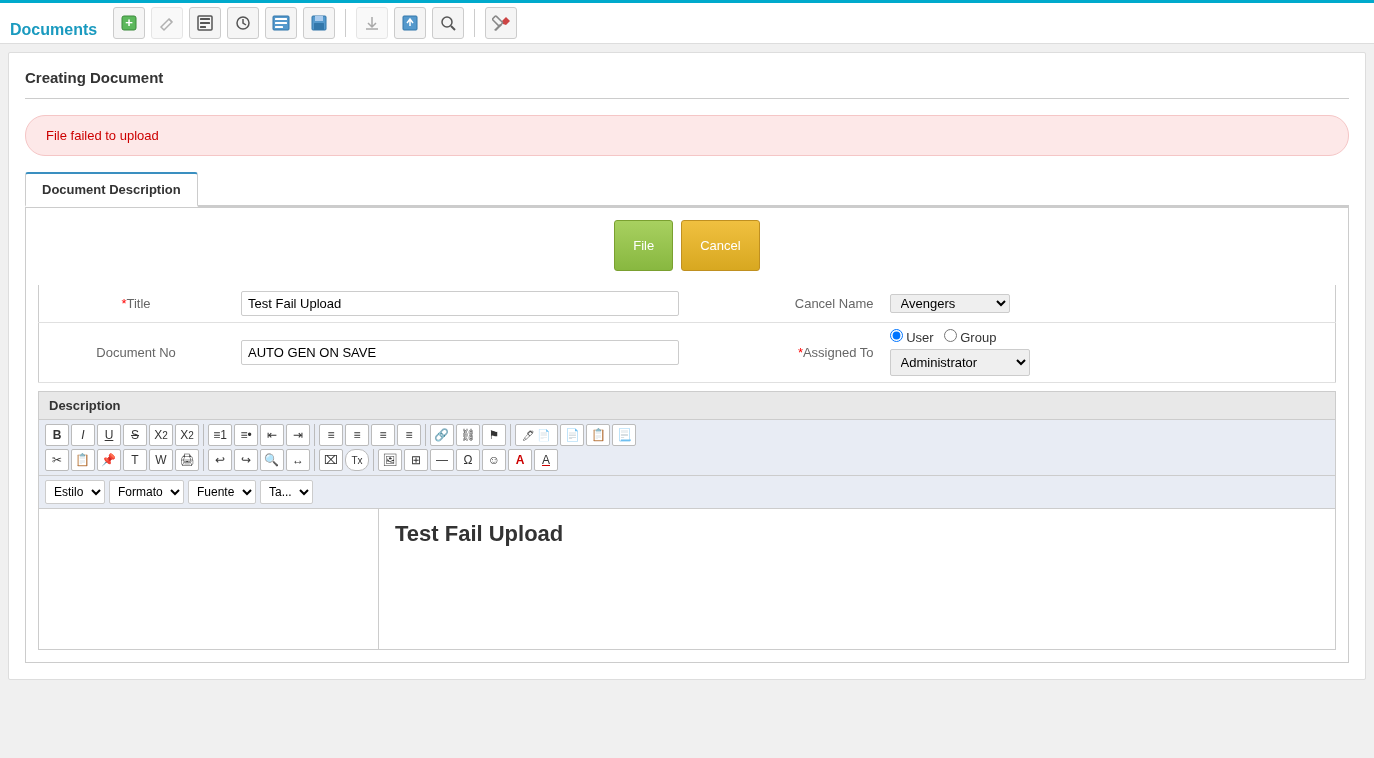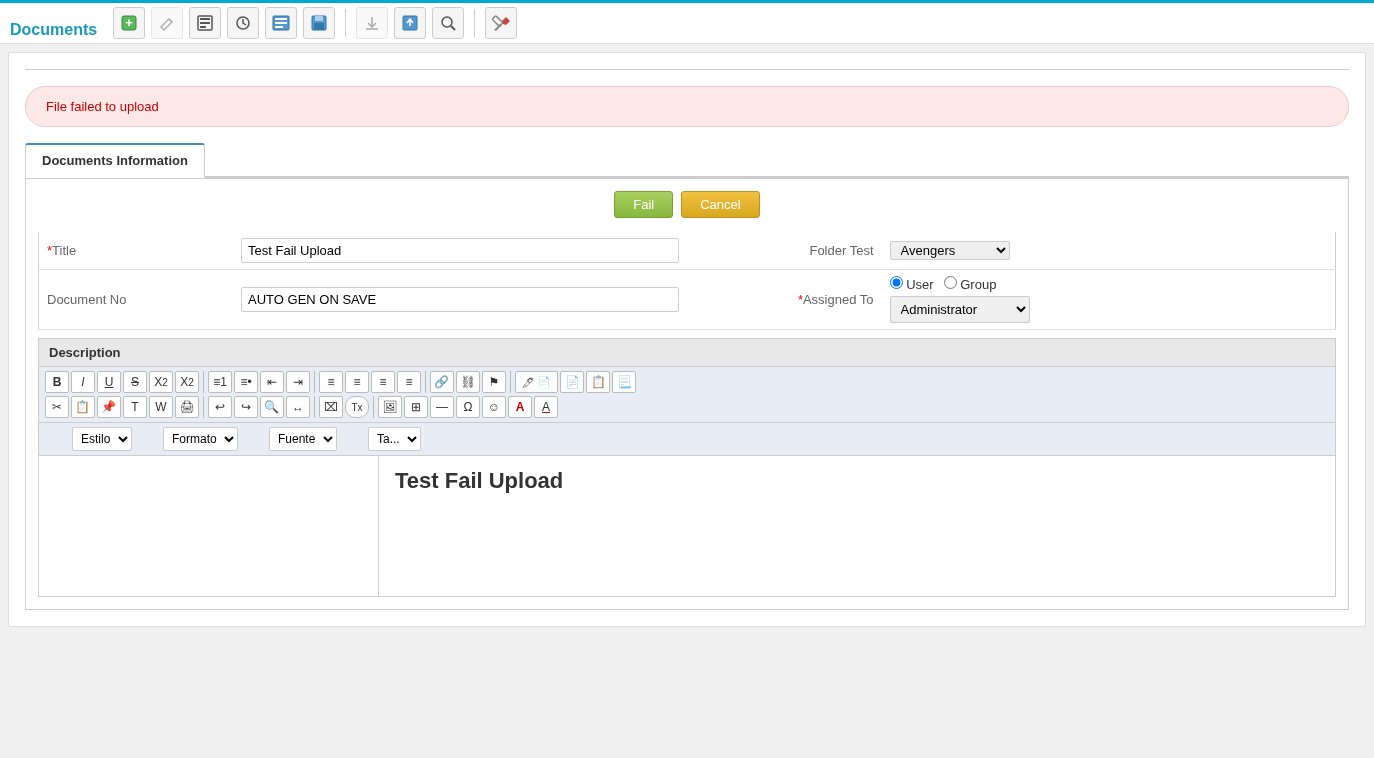--- a/index.html
+++ b/index.html
@@ -109,21 +109,21 @@
       color: #fff;
       padding: 5px 18px;
       border-radius: 3px;
       cursor: pointer;
       font-size: 13px;
     }
     .btn-cancel {
       background: linear-gradient(to bottom, #f0c040, #d8a820);
       border: 1px solid #c09020;
       color: #fff;
-      padding: 5px 18px;
+      padding: 17px 18px;
       border-radius: 3px;
       cursor: pointer;
       font-size: 13px;
     }
 
     
     .section-header {
       background: #e8e8e8;
       border: 1px solid #ccc;
       padding: 6px 10px;
@@ -136,21 +136,21 @@
       border-collapse: collapse;
       border: 1px solid #ccc;
       border-top: none;
     }
     .form-table td {
       padding: 6px 8px;
       border-bottom: 1px solid #e0e0e0;
       vertical-align: middle;
     }
     .form-table .label-cell {
-      text-align: left;
+      text-align: center;
       color: #666;
       width: 15%;
       white-space: nowrap;
     }
     .form-table .input-cell {
       width: 35%;
     }
     .form-table input[type="text"] {
       width: 100%;
       padding: 4px 6px;
@@ -237,21 +237,20 @@
       padding: 4px 6px;
       background: #e8ecf4;
       border-bottom: 1px solid #ccc;
     }
     .editor-dropdowns select {
       padding: 3px 4px;
       border: 1px solid #ccc;
       border-radius: 2px;
       font-size: 12px;
       background: #fff;
-      margin-left: 27px;
     }
 
     
     .editor-body {
       display: flex;
     }
     .editor-left-panel {
       width: 340px;
       min-height: 140px;
       border-right: 1px solid #ccc;
@@ -362,49 +361,50 @@
   <button class="toolbar-btn" title="Tools">
     <svg width="18" height="18" viewBox="0 0 18 18">
         <path d="M14 3 L10 7 L11 10 L14 11 L18 7 Z" fill="#cc4444"></path>
         <path d="M2 16 L8 10 L10 11 L4 17 Z" fill="#888"></path>
         <rect x="3" y="2" width="5" height="10" rx="1" fill="none" stroke="#888" stroke-width="1.5" transform="rotate(-45 5.5 7)"></rect>
       </svg>
   </button>
 </div>
 
 <div id="main-content">
+  <div class="page-title">Creating Document</div>
   <hr class="divider">
 
   <div class="alert-error">
     <span>File failed to upload</span>
   </div>
 
   <div class="tabs">
     <div class="tab active">
-      <span>Documents Information</span>
+      <span>Document Description</span>
     </div>
   </div>
 
   <div class="form-panel">
 
     <div class="action-bar">
-      <button class="btn-save">Fail</button>
+      <button class="btn-save">File</button>
       <button class="btn-cancel">Cancel</button>
     </div>
 
     <table class="form-table">
       <tbody>
           <tr>
         <td class="label-cell">
           <span style="color:red">*</span>Title
         </td>
         <td class="input-cell">
           <input type="text" value="Test Fail Upload" style="">
         </td>
-        <td class="right-label-cell">Folder Test</td>
+        <td class="right-label-cell">Cancel Name</td>
         <td class="right-input-cell">
           <select class="folder-select">
             <option>Avengers</option>
             <option>General</option>
             <option>HR</option>
             <option>Finance</option>
           </select>
         </td>
       </tr>
       <tr>

